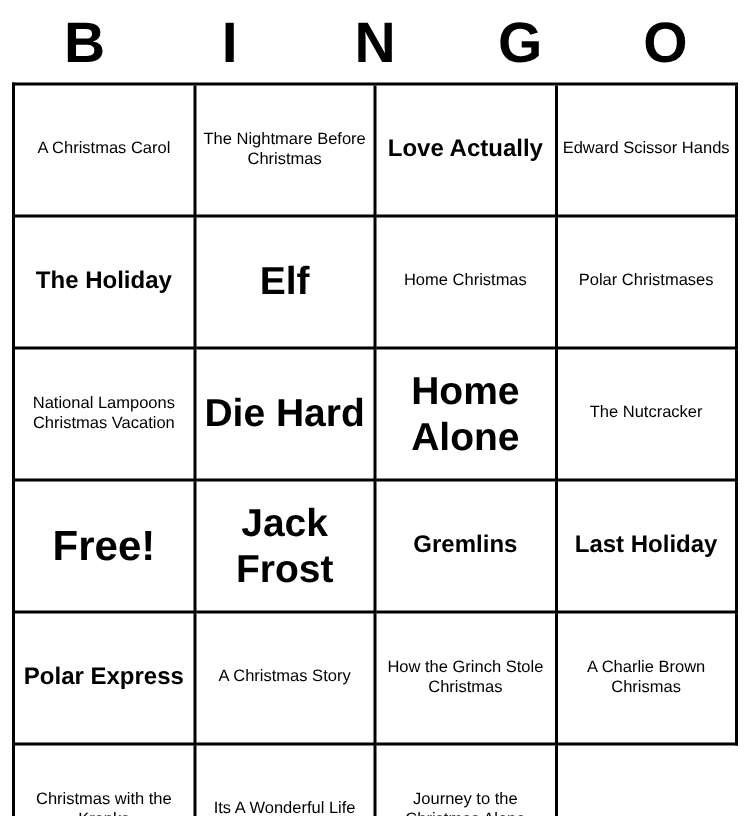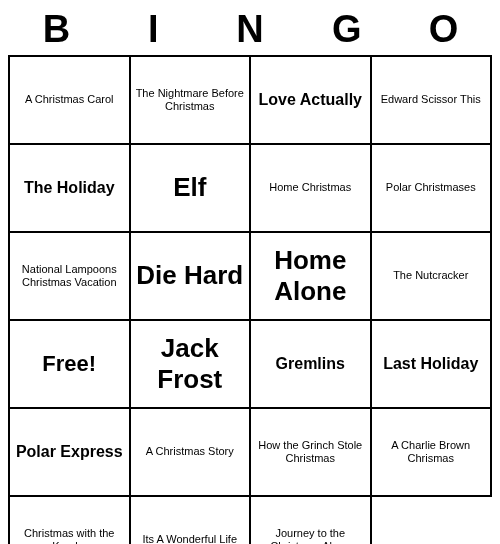--- a/index.html
+++ b/index.html
@@ -45,21 +45,21 @@
       padding: 3px;
       font-size: 11px;
       line-height: 1.2;
       min-height: 88px;
     }
     .bingo-cell.large-text {
       font-size: 16px;
       font-weight: bold;
     }
     .bingo-cell.free {
-      font-size: 22px;
+      font-size: 28px;
       font-weight: bold;
     }
     .bingo-cell.xlarge-text {
       font-size: 26px;
       font-weight: bold;
     }
   </style>
 </head>
 <body>
 
@@ -68,21 +68,21 @@
   <div class="bingo-letter">I</div>
   <div class="bingo-letter">N</div>
   <div class="bingo-letter">G</div>
   <div class="bingo-letter">O</div>
 </div>
 
 <div id="bingo-grid">
 <div class="bingo-cell">A Christmas Carol</div>
     <div class="bingo-cell">The Nightmare Before Christmas</div>
     <div class="bingo-cell large-text">Love Actually</div>
-    <div class="bingo-cell">Edward Scissor This</div>
+    <div class="bingo-cell">Edward Scissor Hands</div>
     <div class="bingo-cell large-text">The Holiday</div>
     <div class="bingo-cell xlarge-text">Elf</div>
     <div class="bingo-cell">Home Christmas</div>
     <div class="bingo-cell">Polar Christmases</div>
     <div class="bingo-cell">National Lampoons Christmas Vacation</div>
     <div class="bingo-cell xlarge-text">Die Hard</div>
     <div class="bingo-cell xlarge-text">Home Alone</div>
     <div class="bingo-cell">The Nutcracker</div>
     <div class="bingo-cell free">Free!</div>
     <div class="bingo-cell xlarge-text">Jack Frost</div>

